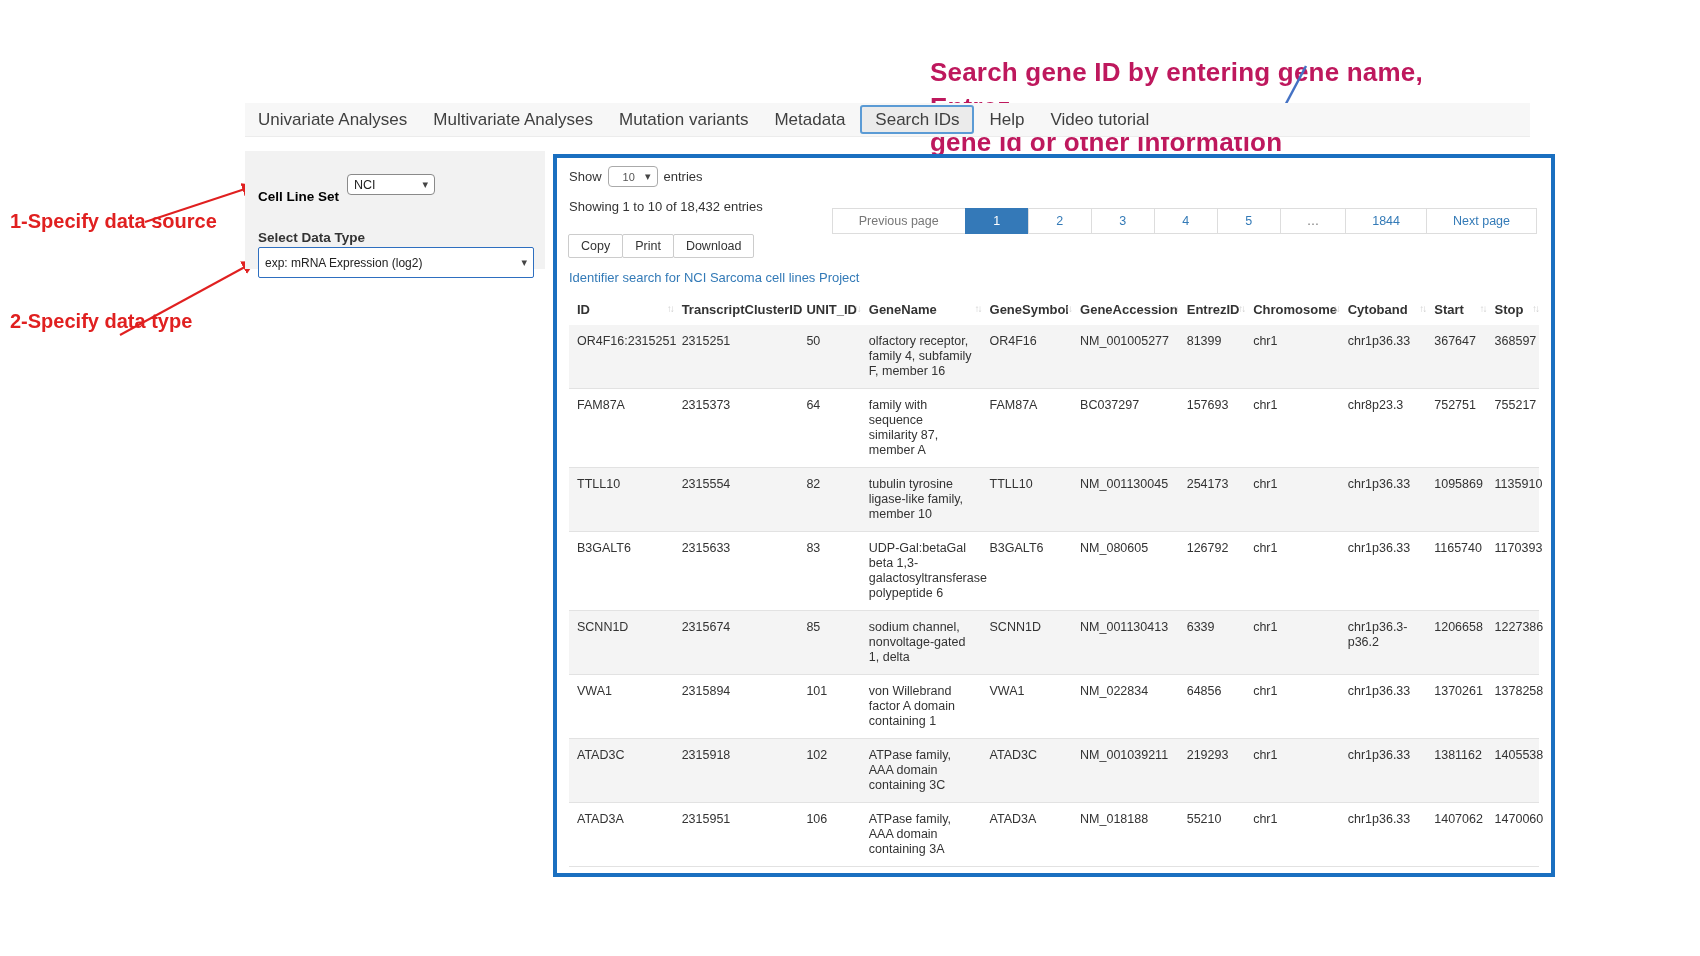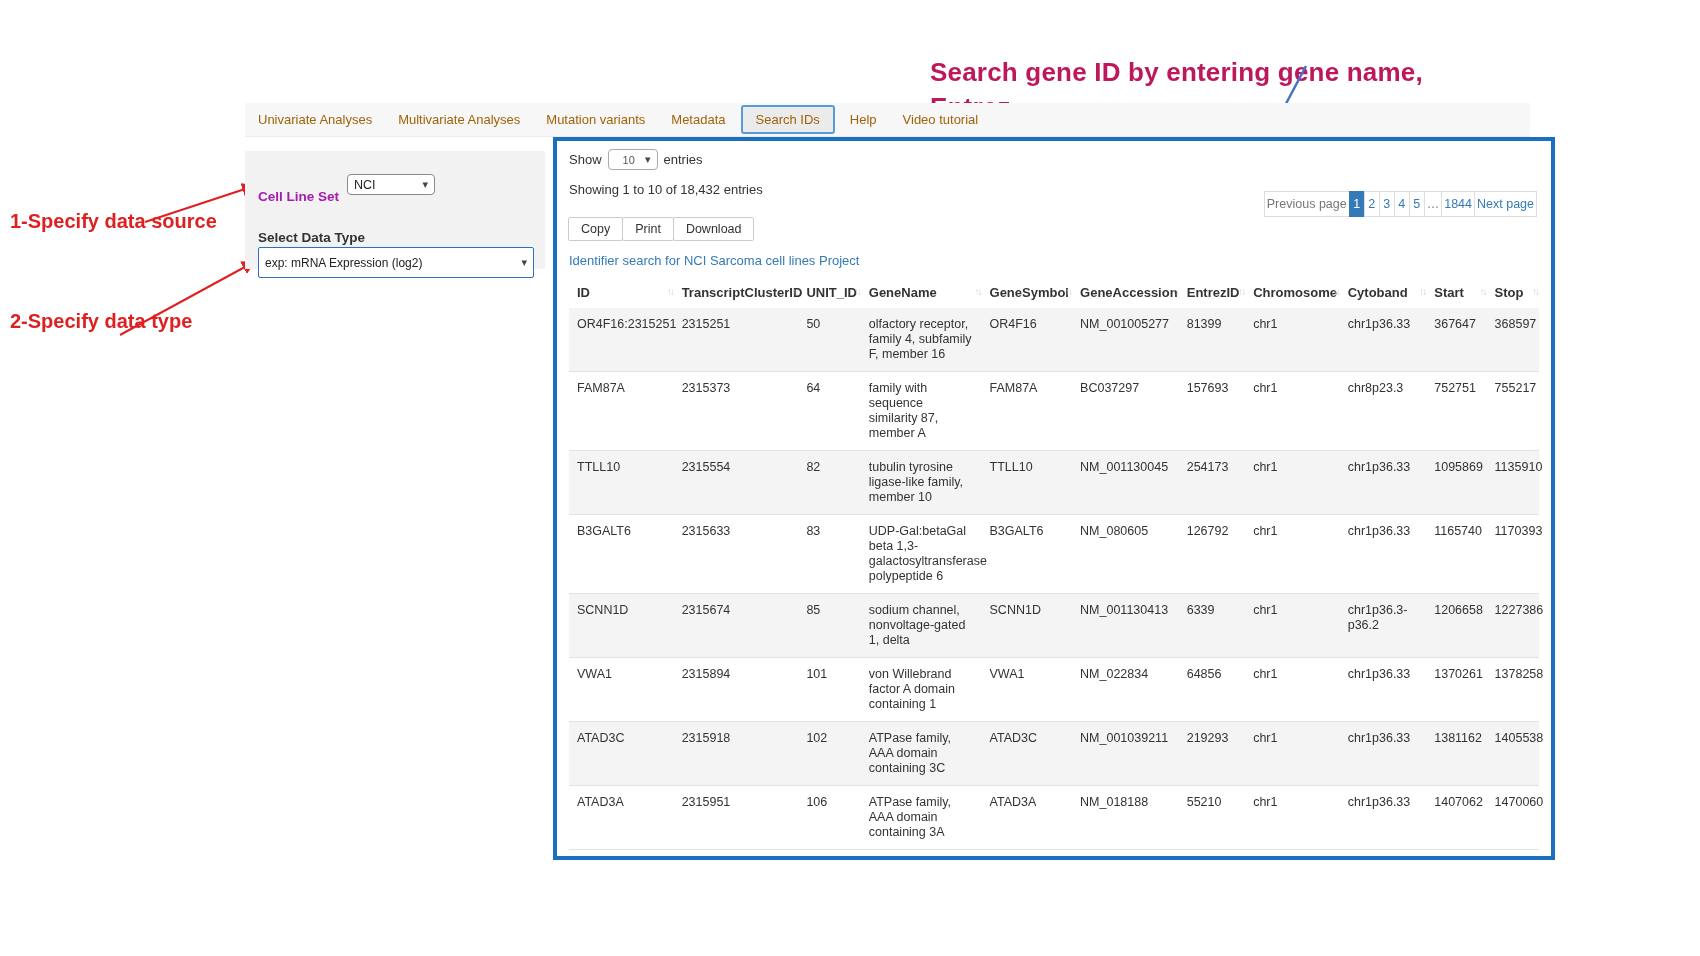--- a/index.html
+++ b/index.html
@@ -15,55 +15,55 @@
   .note-red{position:absolute;left:10px;font-size:20px;font-weight:bold;color:#e02020;}
   #note-red-1{top:210px;text-align:center;}
   #note-red-2{top:310px;}
   svg.overlay{position:absolute;left:0;top:0;width:1700px;height:956px;pointer-events:none;}
   
   .navbar{
     position:absolute;left:245px;top:103px;width:1285px;height:33px;
     background:#f7f7f7;border-bottom:1px solid #ececec;display:flex;align-items:center;
   }
   .tab{
-    padding:0 13px;font-size:13px;color:#a16207;line-height:29px;cursor:default;white-space:nowrap;
+    padding:0 13px;font-size:17px;color:#404040;line-height:29px;cursor:default;white-space:nowrap;
   }
   .tab.active{
     background:#ebebeb;border:2px solid #5b9bd5;border-radius:3px;line-height:25px;margin:0 2px;
   }
   
   .sidebar{
     position:absolute;left:245px;top:151px;width:300px;height:118px;background:#f2f2f2;
   }
   .cls-row{position:absolute;left:13px;top:14px;display:flex;align-items:center;}
-  .lbl{font-size:13.5px;font-weight:bold;color:#a21caf;margin-top:24px;}
+  .lbl{font-size:13.5px;font-weight:bold;color:#000000;margin-top:24px;}
   .sel{
     display:inline-flex;align-items:center;justify-content:space-between;
     background:#fff;border:1px solid #8a8a8a;border-radius:4px;
     font-size:12.5px;color:#222;padding:2px 6px;box-sizing:border-box;
   }
   .sel .chev{color:#444;font-size:11px;margin-left:6px;}
   #cell-line-select{width:88px;height:21px;margin-left:8px;}
   .dtype-lbl{position:absolute;left:13px;top:79px;font-size:13.5px;font-weight:bold;}
   #data-type-select{
     position:absolute;left:13px;top:96px;width:276px;height:31px;
     border:1.5px solid #2e6fc0;border-radius:2px;font-size:12px;
   }
   
   .panel{
-    position:absolute;left:553px;top:137px;width:982px;
+    position:absolute;left:553px;top:154px;width:982px;
     border:4px solid #1a6fc0;background:#fff;padding:8px 0 6px 12px;box-sizing:content-box;
   }
   .show-row{display:flex;align-items:center;font-size:13px;color:#333;}
   #page-size-select{width:50px;height:21px;margin:0 6px;justify-content:space-between;border-color:#aaa;}
   #page-size-select .val{color:#555;font-size:11px;margin-left:8px;}
   .showing{font-size:13px;color:#333;margin-top:12px;}
   .pagination{position:absolute;right:14px;top:50px;display:flex;font-size:12.5px;}
   .page-item{
-    border:1px solid #ddd;background:#fff;color:#337ab7;padding:5px 2px;margin-left:-1px;
+    border:1px solid #ddd;background:#fff;color:#337ab7;padding:5px 26px;margin-left:-1px;
     min-width:10px;text-align:center;cursor:pointer;white-space:nowrap;
   }
   .page-item.prev{color:#777;}
   .page-item.gap{color:#777;}
   .page-item.active{background:#3479b8;border-color:#3479b8;color:#fff;}
   .export-row{margin-top:20px;display:flex;}
   .exp-btn{
     border:1px solid #ccc;background:#fff;border-radius:2px;color:#333;
     font-size:12.5px;padding:4px 12px;margin-left:-1px;cursor:pointer;
   }

